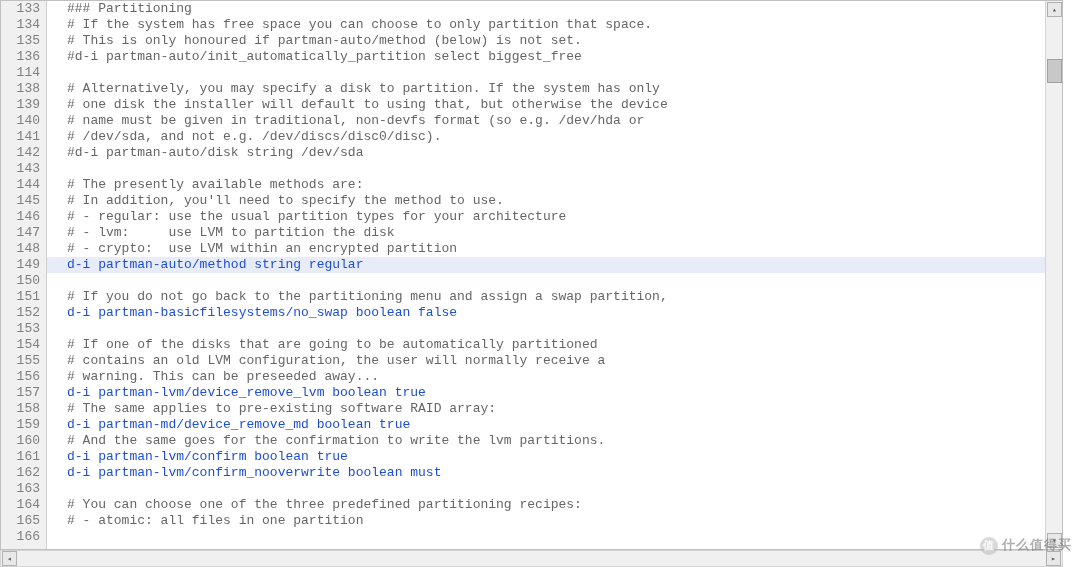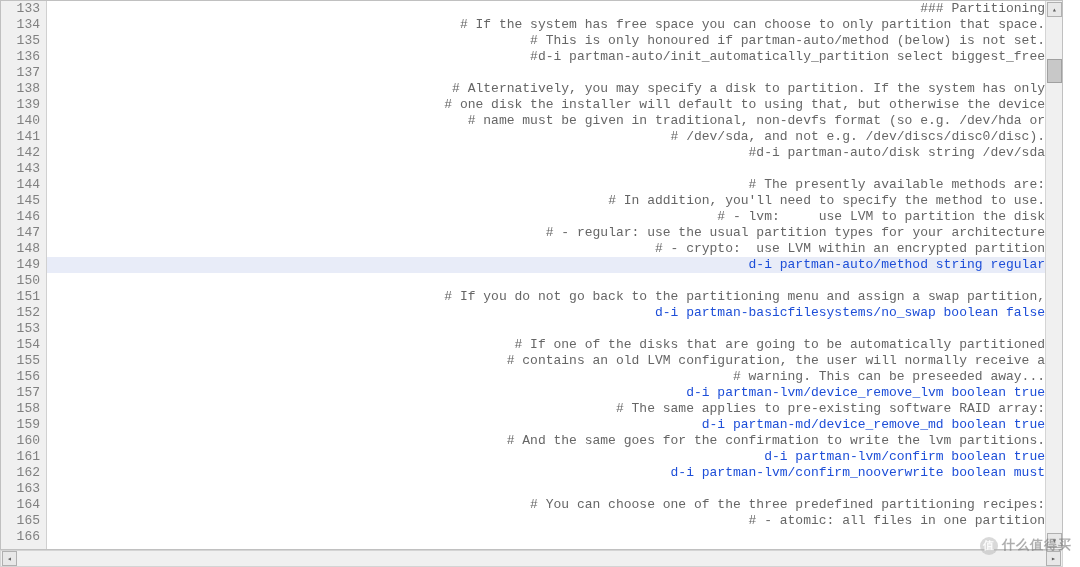--- a/index.html
+++ b/index.html
@@ -36,24 +36,23 @@
     }
     .code-area {
       flex: 1;
       overflow: hidden;
       position: relative;
       background: #ffffff;
     }
     .code-line {
       height: 16px;
       line-height: 16px;
-      padding-left: 10px;
+      padding-left: 20px;
       white-space: pre;
       color: #666666;
-      text-align: right;
     }
     .code-line.highlighted {
       background: #e8ecf8;
     }
     .code-line.non-comment {
       color: #1d4ed8;
     }
     .vscroll {
       width: 17px;
       background: #f0f0f0;
@@ -142,21 +141,21 @@
   </style>
 </head>
 <body>
 
 <div class="editor-container">
   <div class="gutter" id="gutter">
       <div class="gutter-line">133</div>
       <div class="gutter-line">134</div>
       <div class="gutter-line">135</div>
       <div class="gutter-line">136</div>
-      <div class="gutter-line">137</div>
+      <div class="gutter-line">114</div>
       <div class="gutter-line">138</div>
       <div class="gutter-line">139</div>
       <div class="gutter-line">140</div>
       <div class="gutter-line">141</div>
       <div class="gutter-line">142</div>
       <div class="gutter-line">143</div>
       <div class="gutter-line">144</div>
       <div class="gutter-line">145</div>
       <div class="gutter-line">146</div>
       <div class="gutter-line">147</div>
@@ -187,22 +186,22 @@
       <div class="code-line">#d-i partman-auto/init_automatically_partition select biggest_free</div>
       <div class="code-line"></div>
       <div class="code-line"># Alternatively, you may specify a disk to partition. If the system has only</div>
       <div class="code-line"># one disk the installer will default to using that, but otherwise the device</div>
       <div class="code-line"># name must be given in traditional, non-devfs format (so e.g. /dev/hda or</div>
       <div class="code-line"># /dev/sda, and not e.g. /dev/discs/disc0/disc).</div>
       <div class="code-line">#d-i partman-auto/disk string /dev/sda</div>
       <div class="code-line"></div>
       <div class="code-line"># The presently available methods are:</div>
       <div class="code-line"># In addition, you'll need to specify the method to use.</div>
+      <div class="code-line"># - regular: use the usual partition types for your architecture</div>
       <div class="code-line"># - lvm:     use LVM to partition the disk</div>
-      <div class="code-line"># - regular: use the usual partition types for your architecture</div>
       <div class="code-line"># - crypto:  use LVM within an encrypted partition</div>
       <div class="code-line highlighted non-comment">d-i partman-auto/method string regular</div>
       <div class="code-line"></div>
       <div class="code-line"># If you do not go back to the partitioning menu and assign a swap partition,</div>
       <div class="code-line non-comment">d-i partman-basicfilesystems/no_swap boolean false</div>
       <div class="code-line"></div>
       <div class="code-line"># If one of the disks that are going to be automatically partitioned</div>
       <div class="code-line"># contains an old LVM configuration, the user will normally receive a</div>
       <div class="code-line"># warning. This can be preseeded away...</div>
       <div class="code-line non-comment">d-i partman-lvm/device_remove_lvm boolean true</div>

